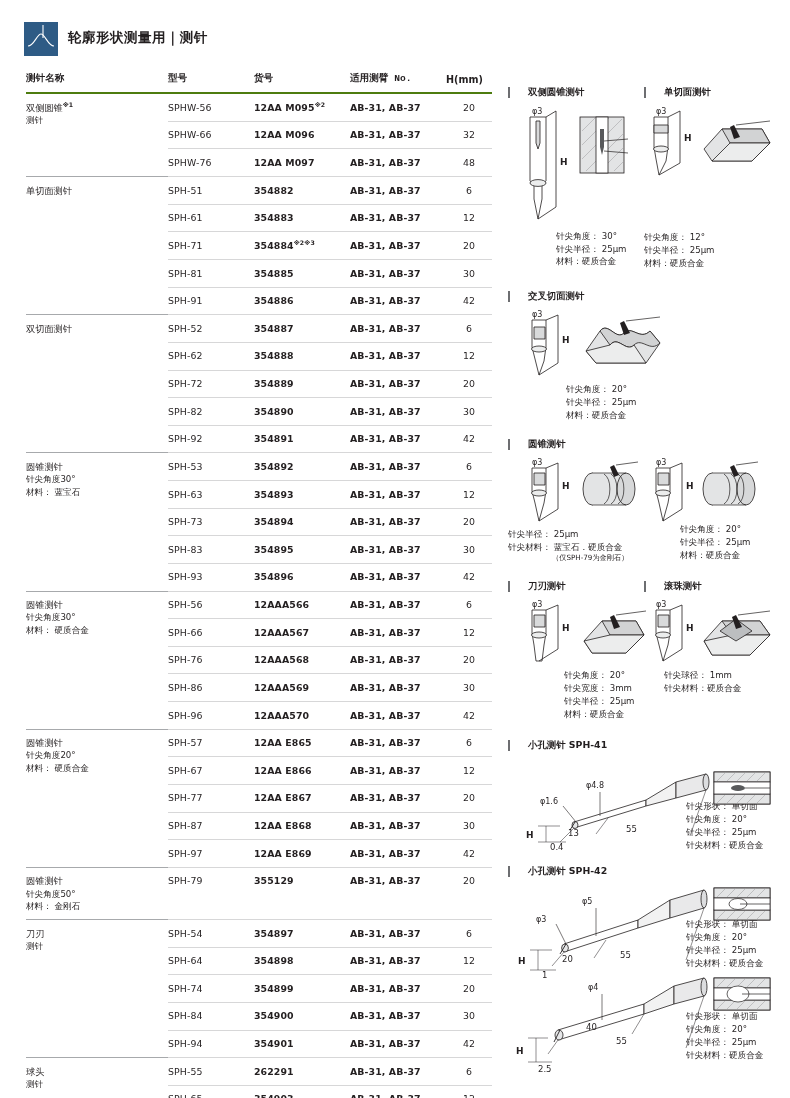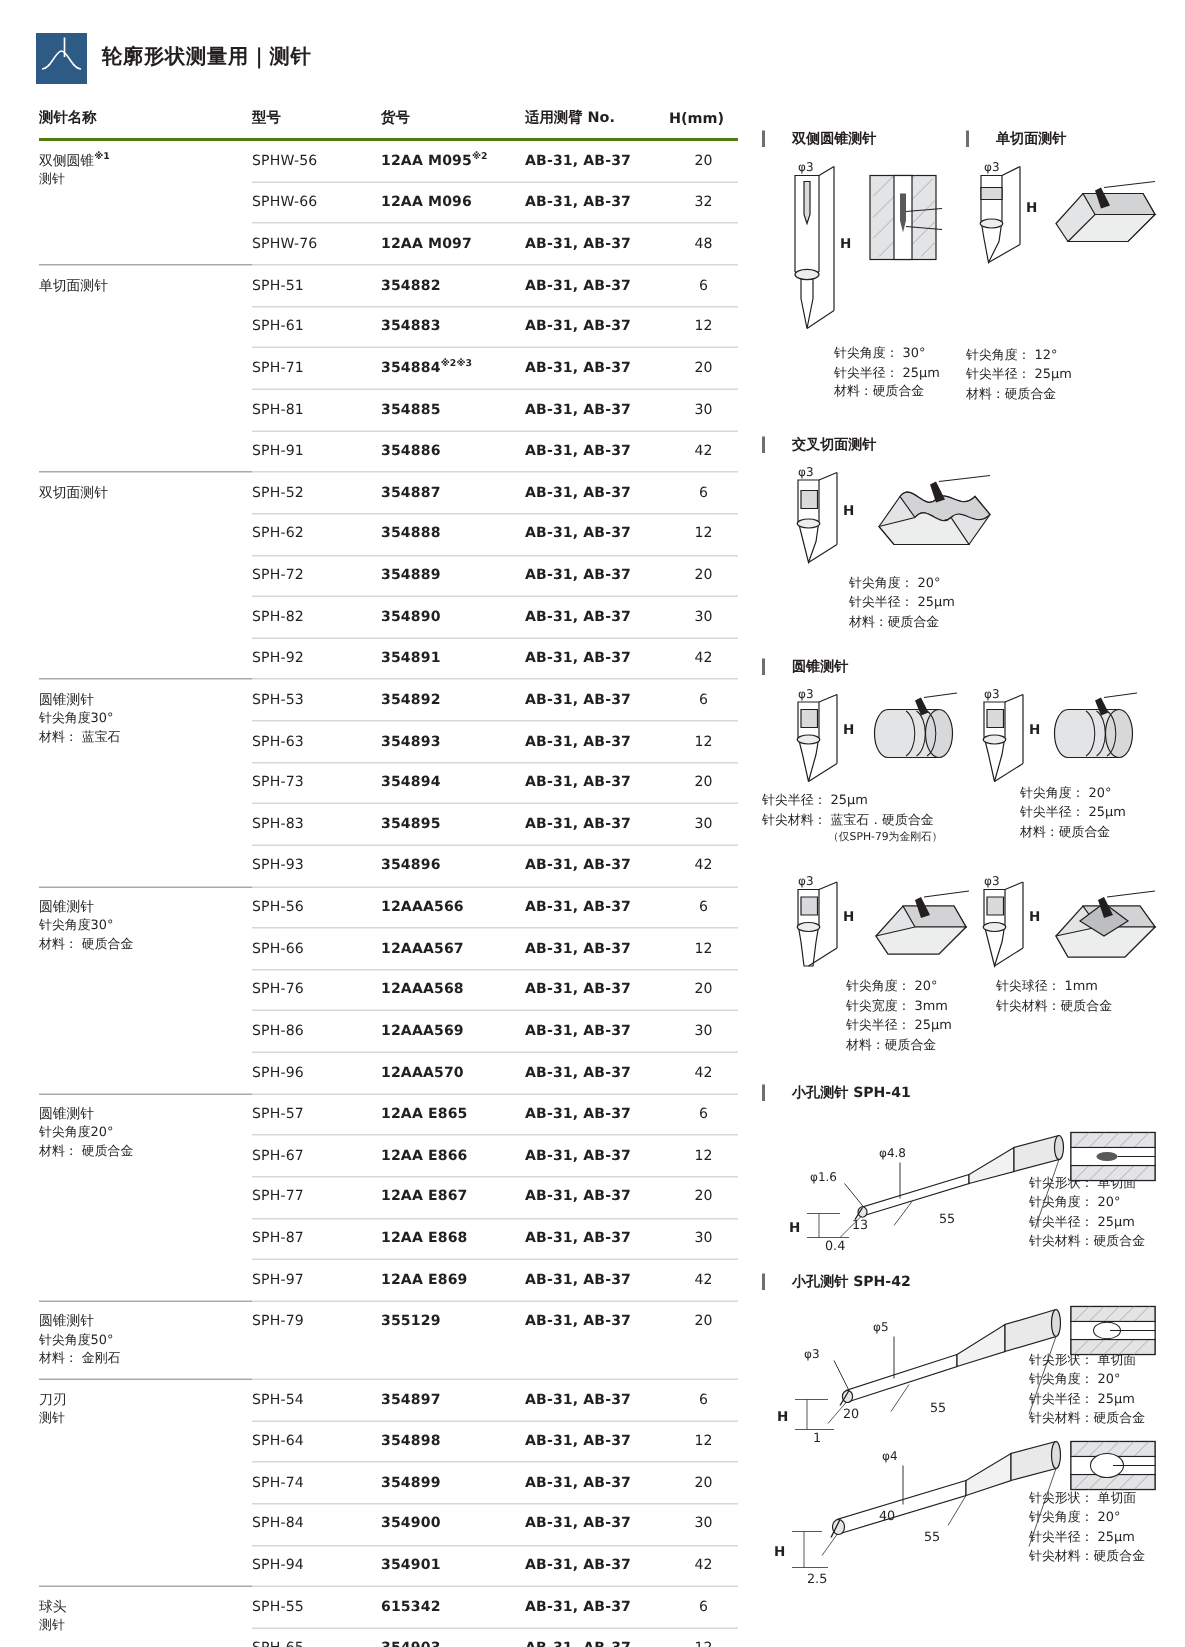--- a/index.html
+++ b/index.html
@@ -50,21 +50,21 @@
     font-size: 9.6px;
     font-weight: bold;
     color: #231f20;
     padding: 0 0 7px 0;
     vertical-align: bottom;
     border-bottom: 2px solid #4d7c0f;
   }
   .tbl th.c-name  { width: 142px; }
   .tbl th.c-model { width: 86px; }
   .tbl th.c-part  { width: 96px; }
-  .tbl th.c-arm   { width: 96px; }
+  .tbl th.c-arm   { width: 96px; font-family: Liberation Mono, monospace; }
   .tbl th.c-h     { width: 46px; }
 
   .tbl tbody td {
     padding: 6.5px 0 6.5px 0;
     vertical-align: top;
     border-bottom: 1px solid #d7d7d8;
     line-height: 1.45;
   }
   .tbl tbody tr.grp-start td { border-top: 1px solid #a7a9ac; }
   .tbl tbody tr:last-child td { border-bottom: none; }
@@ -358,21 +358,21 @@
         </tr>
         <tr>
           <td class="c-model">SPH-94</td>
           <td class="c-part">354901</td>
           <td class="c-arm">AB-31, AB-37</td>
           <td class="c-h">42</td>
         </tr>
         <tr class="grp-start">
           <td class="c-name spanned" rowspan="5">球头<span class="nm-sub">测针</span></td>
           <td class="c-model">SPH-55</td>
-          <td class="c-part">615342</td>
+          <td class="c-part">262291</td>
           <td class="c-arm">AB-31, AB-37</td>
           <td class="c-h">6</td>
         </tr>
         <tr>
           <td class="c-model">SPH-65</td>
           <td class="c-part">354903</td>
           <td class="c-arm">AB-31, AB-37</td>
           <td class="c-h">12</td>
         </tr>
       </tbody>
@@ -534,20 +534,24 @@
       <div>材料：硬质合金</div>
     </div>
     <div class="spec-lines" style="margin-top:-34px;">
       <div>针尖半径： 25μm</div>
       <div>针尖材料： 蓝宝石．硬质合金</div>
       <div class="spec-sm" style="padding-left:44px;">（仅SPH-79为金刚石）</div>
     </div>
   </div>
 
   <div class="dsec" style="margin-top:16px;">
+    <div class="dsec-title-row">
+      <div class="dsec-title">刀刃测针</div>
+      <div class="dsec-title">滚珠测针</div>
+    </div>
     <div class="fig">
       <svg width="272" height="72" viewBox="0 0 272 72">
         <g stroke="#231f20" fill="none" stroke-width="0.8">
 
           <text x="24" y="10" font-size="8" fill="#231f20" stroke="none" font-family="DejaVu Sans">φ3</text>
           <path d="M24 13 L38 13 L38 36 L36 48 L34 64 L28 64 L26 48 L24 36 Z" fill="#fff"></path>
           <path d="M26 18 L37 18 L37 30 L26 30 Z" fill="#d9dadb"></path>
           <ellipse cx="31" cy="38" rx="7.5" ry="3" fill="#eceded"></ellipse>
           <line x1="38" y1="13" x2="50" y2="8"></line>
           <line x1="31" y1="64" x2="50" y2="52"></line>

